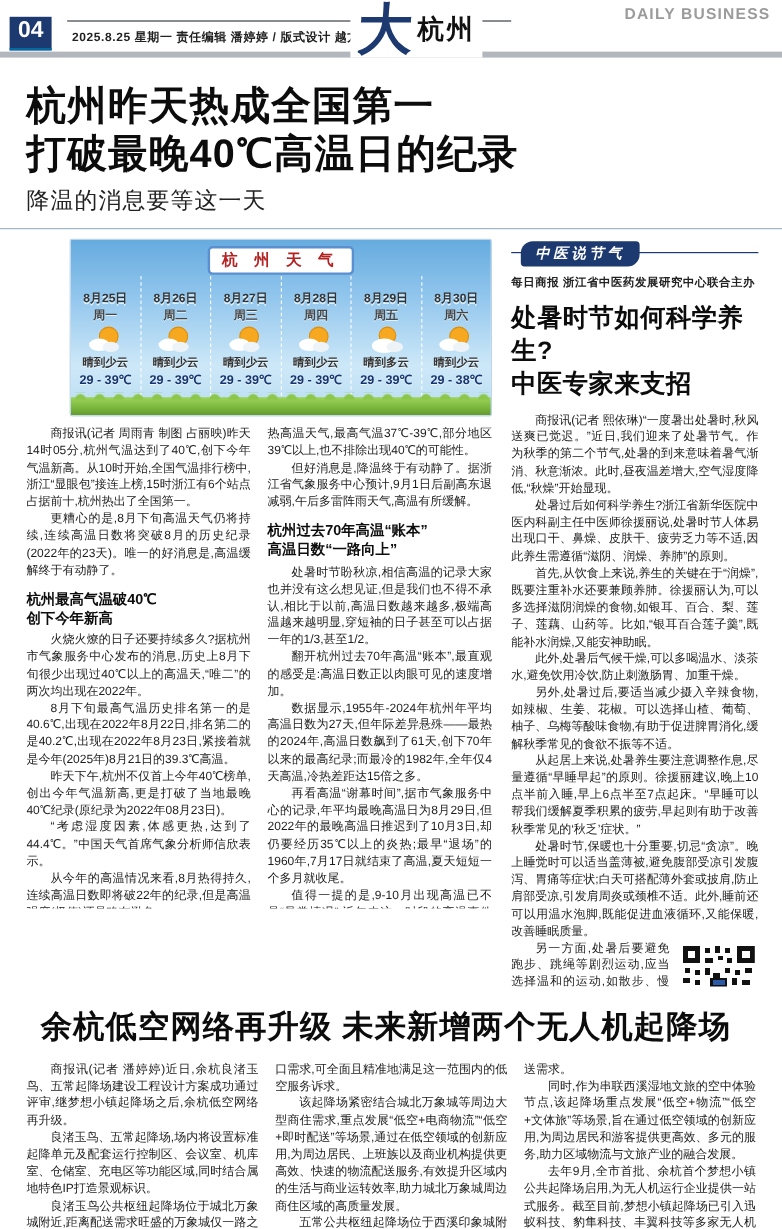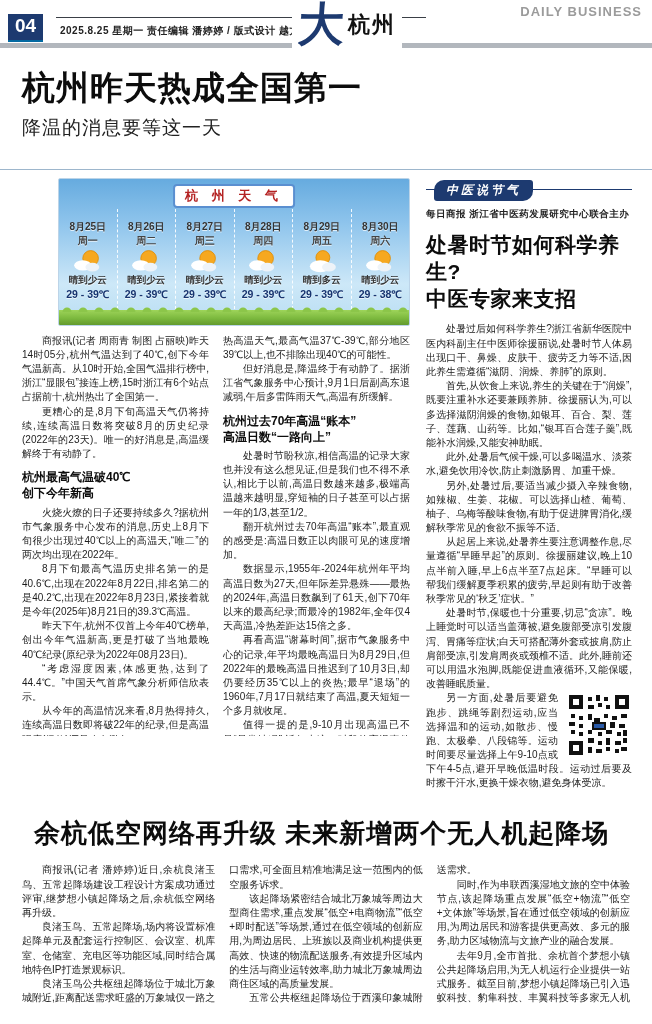--- a/index.html
+++ b/index.html
@@ -14,21 +14,21 @@
   .date-editor { position:absolute; left:60px; top:24px; font-size:10px; font-weight:bold; color:#222; letter-spacing:.5px; }
   .thick-bar { position:absolute; left:0; right:0; top:43px; height:5px; background:#b2b7bd; }
   .center-brand { position:absolute; left:292px; top:0; z-index:2; background:#fff; padding:0 6px; display:flex; align-items:flex-end; }
   .big-da { font-family:"DejaVu Serif", serif; font-weight:bold; font-size:46px; line-height:48px; color:#1d3a70; transform:skewX(-4deg); }
   .brand-city { font-size:22px; font-weight:900; color:#111; margin-left:4px; padding-bottom:8px; letter-spacing:2px; }
   .right-brand { position:absolute; right:10px; top:4px; text-align:right; background:#fff; z-index:2; padding-left:6px; }
   .brand-en { font-size:13px; font-weight:bold; color:#9b9b9b; letter-spacing:1px;text-align:center; }
   .brand-cn { font-size:20px; font-weight:900; color:#1d3a70; letter-spacing:3px; }
 
   
-  .lead-head { padding:16px 22px 28px; border-bottom:1px solid #9db6cc; }
+  .lead-head { padding:16px 22px 10px; border-bottom:1px solid #9db6cc; }
   .lead-head h1 { font-size:33px; line-height:1.2; font-weight:900; color:#0c0c0c; letter-spacing:1px; }
   .deck { font-size:19px; color:#222; margin-top:7px; font-weight:400; letter-spacing:1px; }
 
   
   .main { display:flex; padding:8px 20px 0 22px; gap:16px; }
   .left-main { width:388px; flex:none; }
   .right-col { flex:1; min-width:0; }
 
   
   .weather { position:relative; height:148px; border:1px solid #bcd4e8; border-radius:2px; overflow:hidden;
@@ -86,20 +86,21 @@
     <span class="big-da">大</span>
     <span class="brand-city">杭州</span>
   </div>
   <div class="right-brand">
     <div class="brand-en">DAILY BUSINESS</div>
   </div>
 </div>
 
 <div class="lead-head">
   <h1>杭州昨天热成全国第一</h1>
+  <h1>打破最晚40℃高温日的纪录</h1>
   <div class="deck">降温的消息要等这一天</div>
 </div>
 
 <div class="main">
 
   <div class="left-main">
 
     <div class="weather">
       <div class="weather-title">杭 州 天 气</div>
       <div class="days">
@@ -208,20 +209,21 @@
     <div class="badge-row">
       <div class="line"></div>
       <div class="tcm-badge">中医说节气</div>
     </div>
     <div class="sponsor">每日商报  浙江省中医药发展研究中心联合主办</div>
     <div class="tcm-head">
       <div>处暑时节如何科学养生?</div>
       <div>中医专家来支招</div>
     </div>
     <div class="tcm-body body-text">
+      <p>商报讯(记者 熙依琳)“一度暑出处暑时,秋风送爽已觉迟。”近日,我们迎来了处暑节气。作为秋季的第二个节气,处暑的到来意味着暑气渐消、秋意渐浓。此时,昼夜温差增大,空气湿度降低,“秋燥”开始显现。</p>
       <p>处暑过后如何科学养生?浙江省新华医院中医内科副主任中医师徐援丽说,处暑时节人体易出现口干、鼻燥、皮肤干、疲劳乏力等不适,因此养生需遵循“滋阴、润燥、养肺”的原则。</p>
       <p>首先,从饮食上来说,养生的关键在于“润燥”,既要注重补水还要兼顾养肺。徐援丽认为,可以多选择滋阴润燥的食物,如银耳、百合、梨、莲子、莲藕、山药等。比如,“银耳百合莲子羹”,既能补水润燥,又能安神助眠。</p>
       <p>此外,处暑后气候干燥,可以多喝温水、淡茶水,避免饮用冷饮,防止刺激肠胃、加重干燥。</p>
       <p>另外,处暑过后,要适当减少摄入辛辣食物,如辣椒、生姜、花椒。可以选择山楂、葡萄、柚子、乌梅等酸味食物,有助于促进脾胃消化,缓解秋季常见的食欲不振等不适。</p>
       <p>从起居上来说,处暑养生要注意调整作息,尽量遵循“早睡早起”的原则。徐援丽建议,晚上10点半前入睡,早上6点半至7点起床。“早睡可以帮我们缓解夏季积累的疲劳,早起则有助于改善秋季常见的‘秋乏’症状。”</p>
       <p>处暑时节,保暖也十分重要,切忌“贪凉”。晚上睡觉时可以适当盖薄被,避免腹部受凉引发腹泻、胃痛等症状;白天可搭配薄外套或披肩,防止肩部受凉,引发肩周炎或颈椎不适。此外,睡前还可以用温水泡脚,既能促进血液循环,又能保暖,改善睡眠质量。</p>
       <div class="qr-wrap">
         <svg class="qr-svg" viewBox="0 0 29 29" shape-rendering="crispEdges">
           <rect width="29" height="29" fill="#fff"></rect>
           <g fill="#111">

